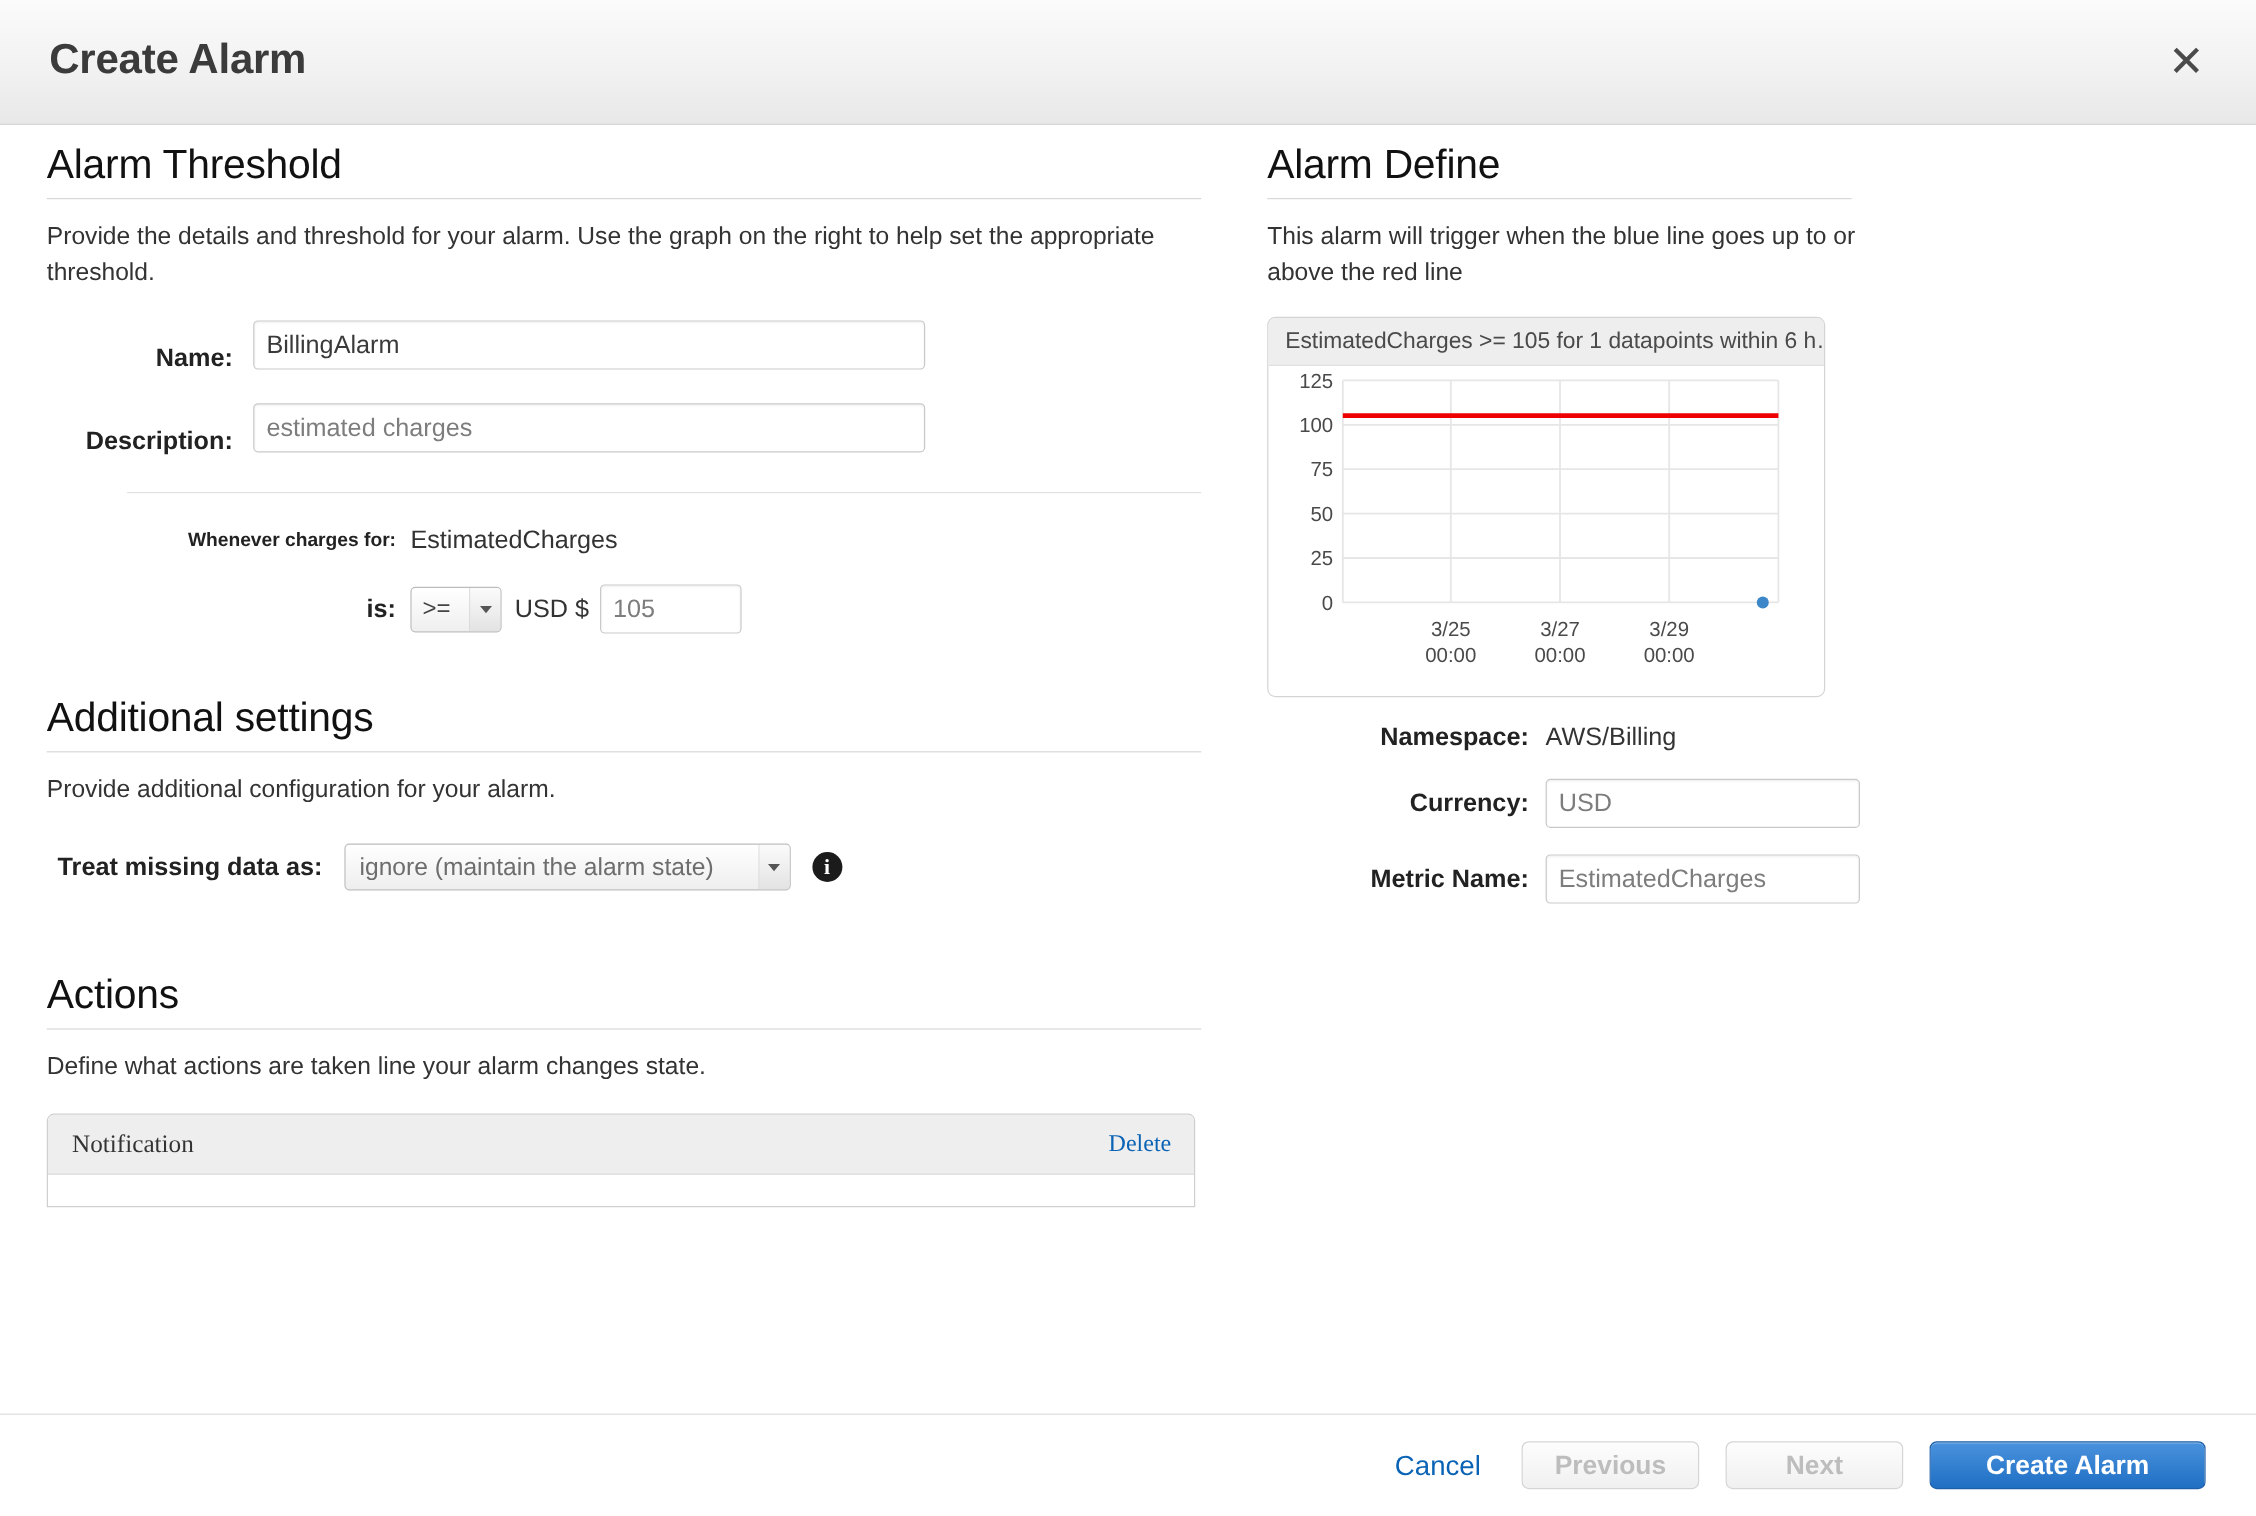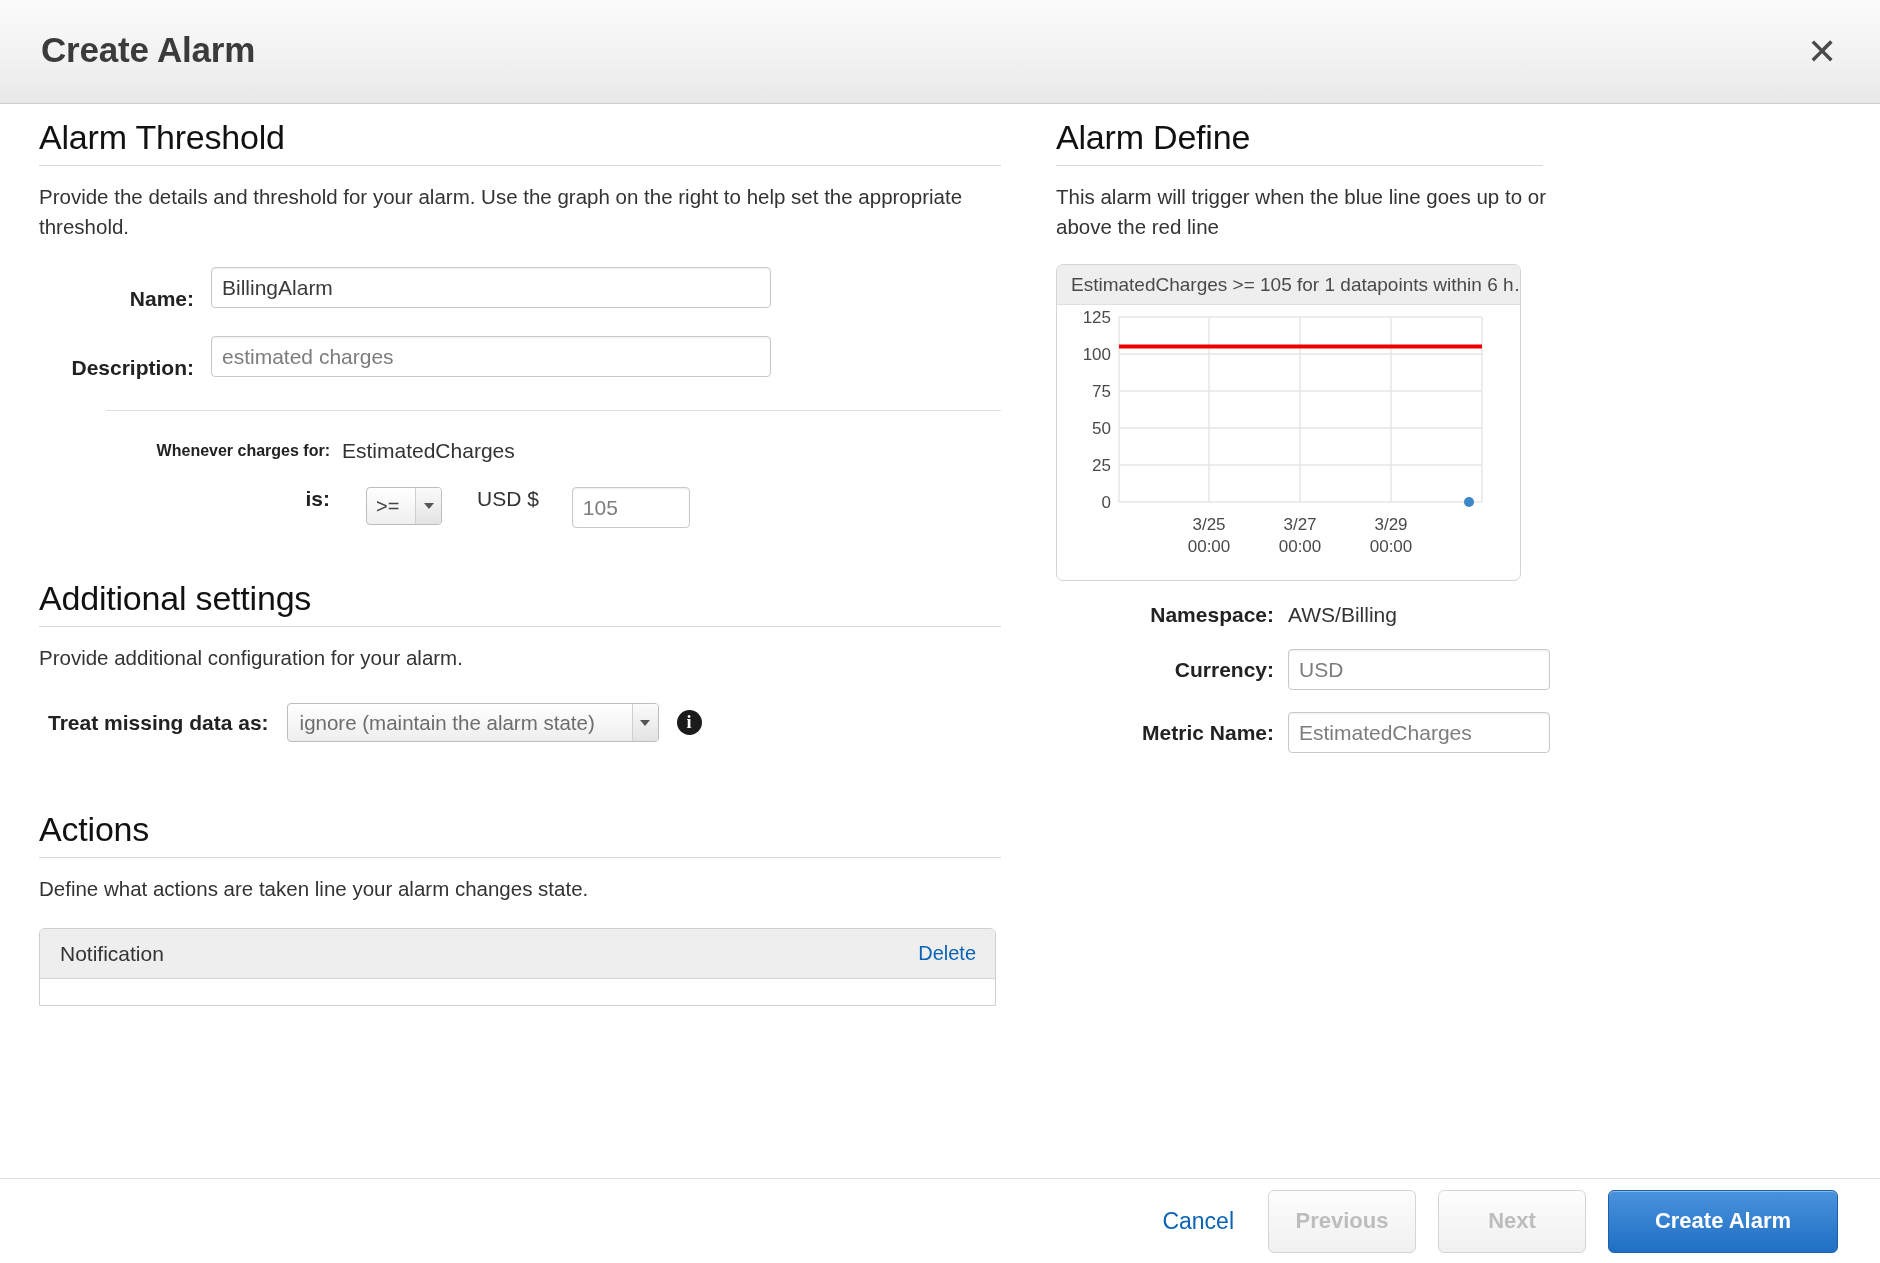--- a/index.html
+++ b/index.html
@@ -59,21 +59,21 @@
 
   .hr-thin{ height:1px; background:#e0e0e0; margin:30px 0 0 67px; width:895px; }
 
   .stat-row{ display:flex; align-items:center; margin-top:28px; }
   .stat-label{
     width:303px; text-align:right; padding-right:12px;
     font-size:16px; font-weight:bold; color:#222;
   }
   .stat-value{ font-size:21px; color:#333; }
 
-  .is-row{ display:flex; align-items:flex-start; margin-top:24px;gap:24px; }
+  .is-row{ display:flex; align-items:center; margin-top:24px; }
   .is-label{
     width:303px; text-align:right; padding-right:12px;
     font-size:21px; font-weight:bold; color:#222;
   }
   .select-box{
     position:relative; height:38px; width:76px;
     border:1px solid #bdbdbd; border-radius:4px;
     background:linear-gradient(to bottom,#ffffff,#efefef);
     display:flex; align-items:center; padding-left:9px;
     font-size:20px; color:#444;
@@ -110,20 +110,21 @@
   
   #actions{ position:absolute; left:39px; top:706px; width:962px; }
   .action-card{
     margin-top:24px; width:957px; border:1px solid #cfcfcf;
     border-radius:6px 6px 0 0; background:#fff; overflow:hidden;
   }
   .action-card-head{
     height:50px; background:#eeeeee; border-bottom:1px solid #d5d5d5;
     display:flex; align-items:center; justify-content:space-between;
     padding:0 19px 0 20px;
+    font-family:Liberation Serif, serif;
   }
   .action-card-title{ font-size:21px; color:#333; }
   .delete-link{ font-size:20px; color:#0a63b5; cursor:pointer; }
   .action-card-body{ height:26px; background:#fff; }
 
   
   #alarm-preview{ position:absolute; left:16px; top:14px; width:800px; }
   .chart-card{
     margin-top:22px; width:465px; border:1px solid #d4d4d4; border-radius:7px;
     background:#fff; overflow:hidden;
@@ -146,21 +147,21 @@
 
   
   .footer{
     position:absolute; left:0; bottom:0; width:1880px; height:85px;
     background:#fff; border-top:1px solid #ddd;
     display:flex; align-items:center; justify-content:flex-end;
     padding-right:42px;
     text-align:right;
   }
   .btn{
-    height:63px; border-radius:6px; font-size:22px; font-weight:bold;
+    height:40px; border-radius:6px; font-size:22px; font-weight:bold;
     display:flex; align-items:center; justify-content:center; cursor:pointer;
   }
   .btn-link{
     color:#0a63b5; font-size:23px; font-weight:400; margin-right:34px; cursor:pointer;
   }
   .btn-disabled{
     min-width:148px; padding:0 22px; margin-right:22px;
     border:1px solid #d5d5d5; color:#bdbdbd;
     background:linear-gradient(to bottom,#fdfdfd,#f0f0f0);
   }

